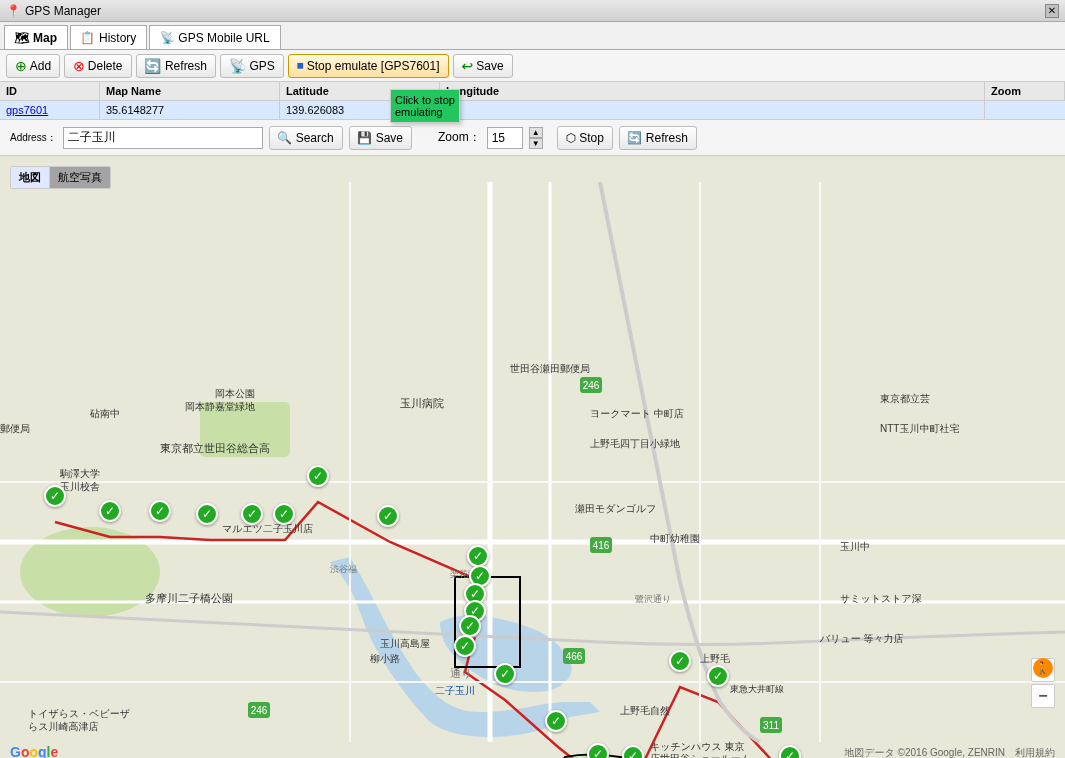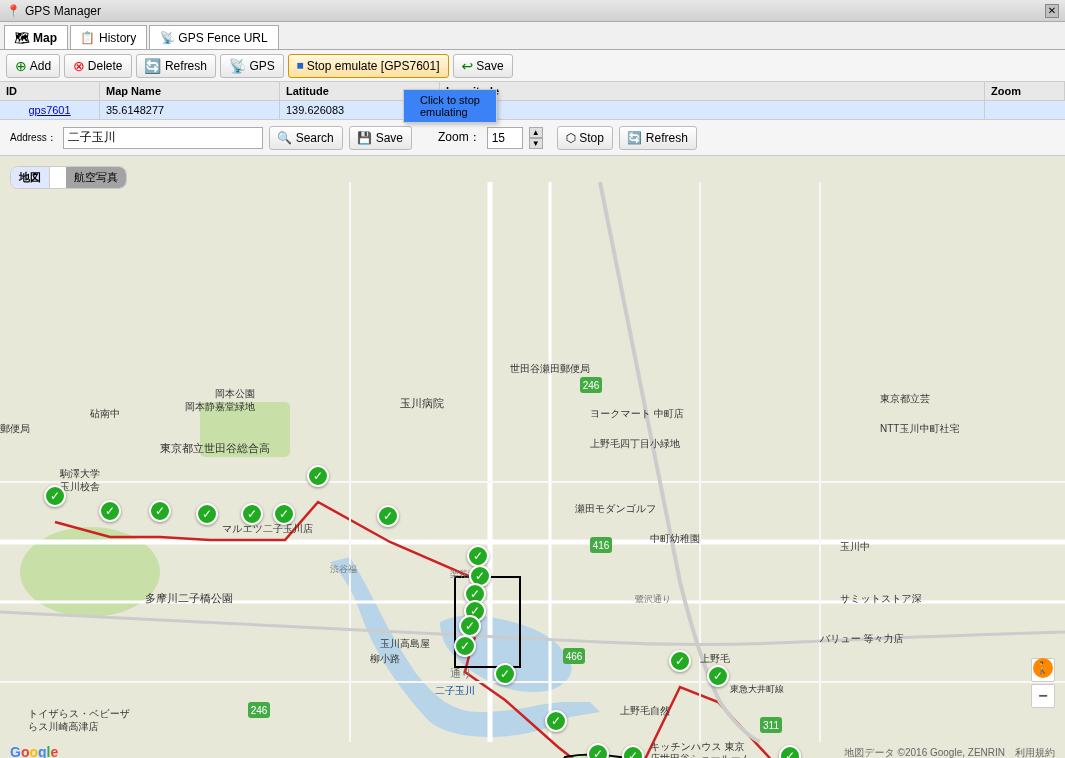--- a/index.html
+++ b/index.html
@@ -91,38 +91,37 @@
     #grid-row {
       display: grid;
       grid-template-columns: 100px 180px 160px 1fr 80px;
       background: #d8e8ff;
     }
     .grid-cell {
       padding: 3px 6px;
       font-size: 11px;
       border-right: 1px solid #ccc;
     }
-    .grid-cell.link { color: #0000cc; text-decoration: underline; cursor: pointer; text-align: center; }
+    .grid-cell.link { color: #0000cc; text-decoration: underline; cursor: pointer; }
 
     
     #tooltip-area {
       position: relative;
       height: 0;
     }
     .tooltip-box {
       position: absolute;
       top: -30px;
       left: 390px;
-      background: #3b82f6;
+      background: #22c55e;
       border: 1px solid #ccc;
-      padding: 4px 16px;
+      padding: 4px 4px;
       font-size: 11px;
       z-index: 100;
       box-shadow: 2px 2px 4px rgba(0,0,0,0.2);
-      margin-left: 13px;
     }
 
     
     #address-bar {
       background: #f5f5f5;
       height: 36px;
       display: flex;
       align-items: center;
       gap: 6px;
       padding: 0 10px;
@@ -187,25 +186,25 @@
       position: relative;
       overflow: hidden;
     }
 
     
     .map-type-btns {
       position: absolute;
       top: 10px;
       left: 10px;
       display: flex;
-      gap: 16px;
+      gap: 0;
       z-index: 10;
       background: white;
       border: 1px solid #ccc;
-      border-radius: 8px;
+      border-radius: 2px;
       overflow: hidden;
     }
     .map-type-btn {
       padding: 3px 8px;
       font-size: 11px;
       cursor: pointer;
       border-right: 1px solid #ccc;
       background: #a3a3a3;
     }
     .map-type-btn:last-child { border-right: none; }
@@ -321,21 +320,21 @@
   <div class="tab active">
     <span class="tab-icon">🗺</span>
     <span>Map</span>
   </div>
   <div class="tab">
     <span class="tab-icon">📋</span>
     <span>History</span>
   </div>
   <div class="tab">
     <span class="tab-icon">📡</span>
-    <span>GPS Fence URL</span>
+    <span>GPS Mobile URL</span>
   </div>
 </div>
 
 <div id="toolbar">
   <button class="toolbar-btn">
     <span class="btn-icon" style="color:green">⊕</span>
     <span>Add</span>
   </button>
   <button class="toolbar-btn">
     <span class="btn-icon" style="color:red">⊗</span>

